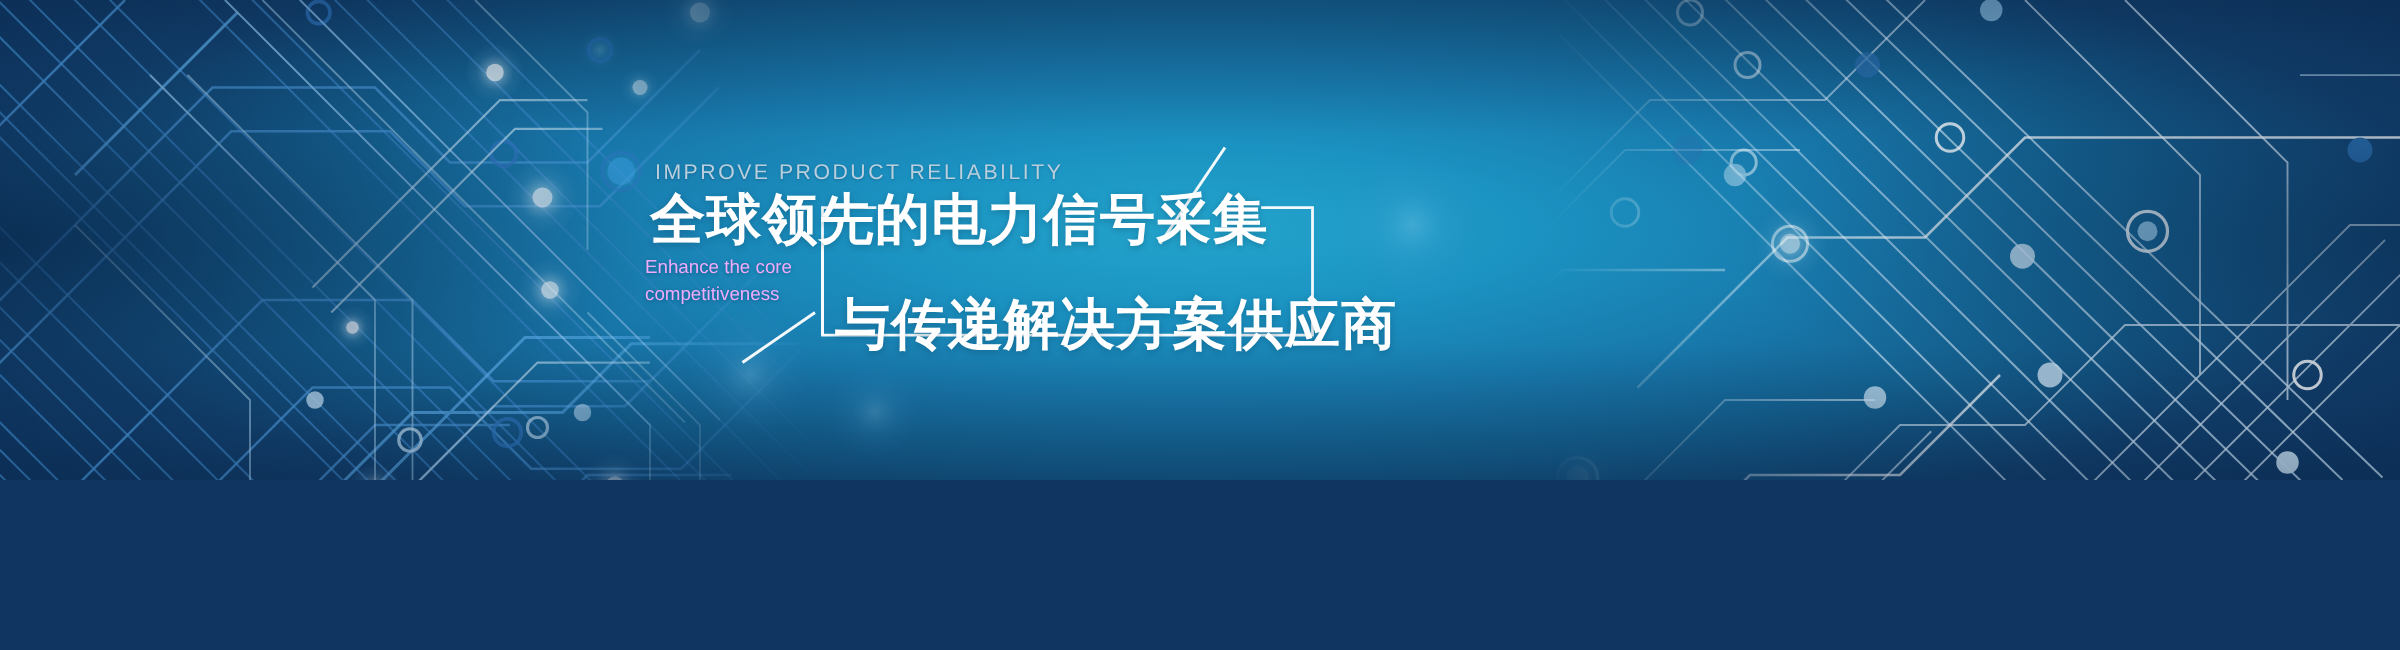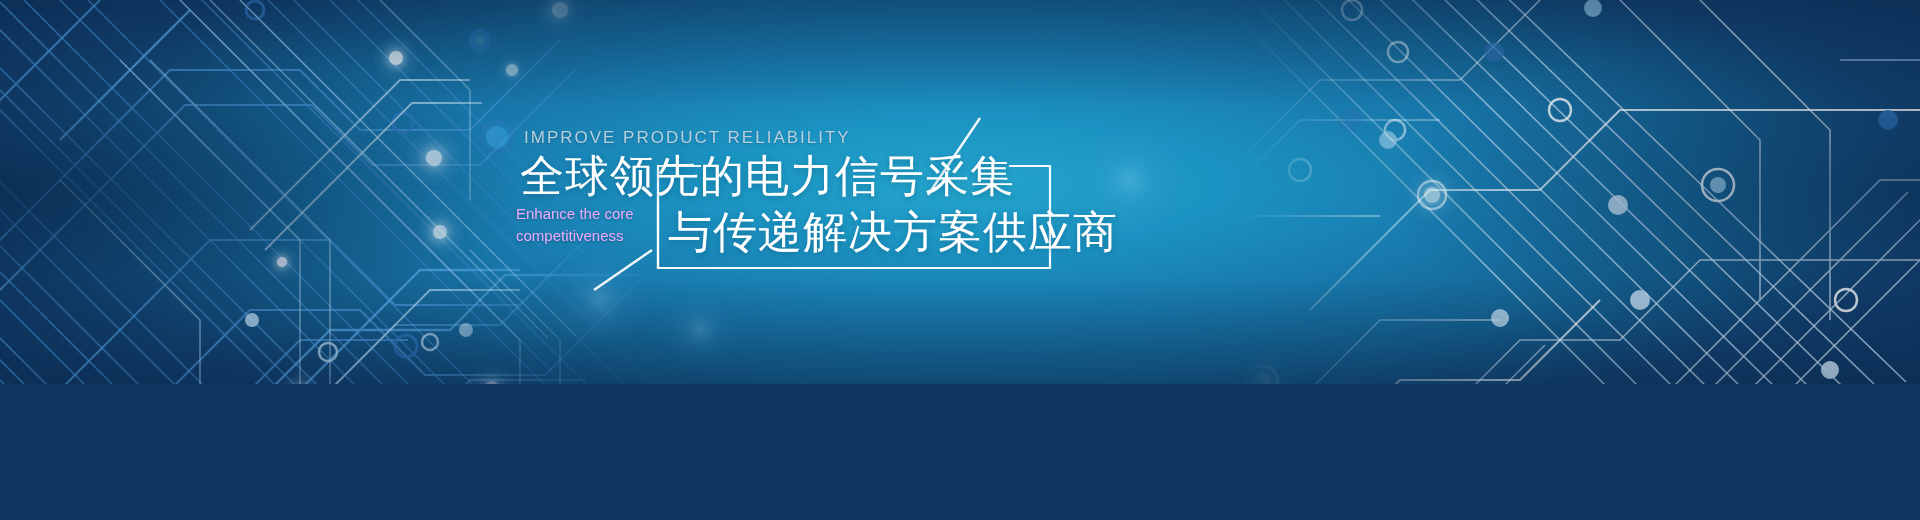--- a/index.html
+++ b/index.html
@@ -50,27 +50,27 @@
   }
 
   .headline{
     position:absolute;
     left:520px; top:148px;
     width:620px;
   }
   .hl-line{
     color:#ffffff;
     font-size:44px;
-    font-weight:400;
+    font-weight:700;
     line-height:56px;
     letter-spacing:1px;
     white-space:nowrap;
     text-shadow:0 2px 6px rgba(6,38,66,.28);
   }
-  .hl-line.l2{ padding-left:148px; }
+  .hl-line.l2{ padding-left:148px;margin-top:28px; }
 
   .subtitle{
     position:absolute;
     left:516px; top:203px;
     width:132px;
     color:#f0abfc;
     font-size:15px;
     line-height:22px;
     font-weight:400;
     text-shadow:0 1px 3px rgba(6,38,66,.35);

